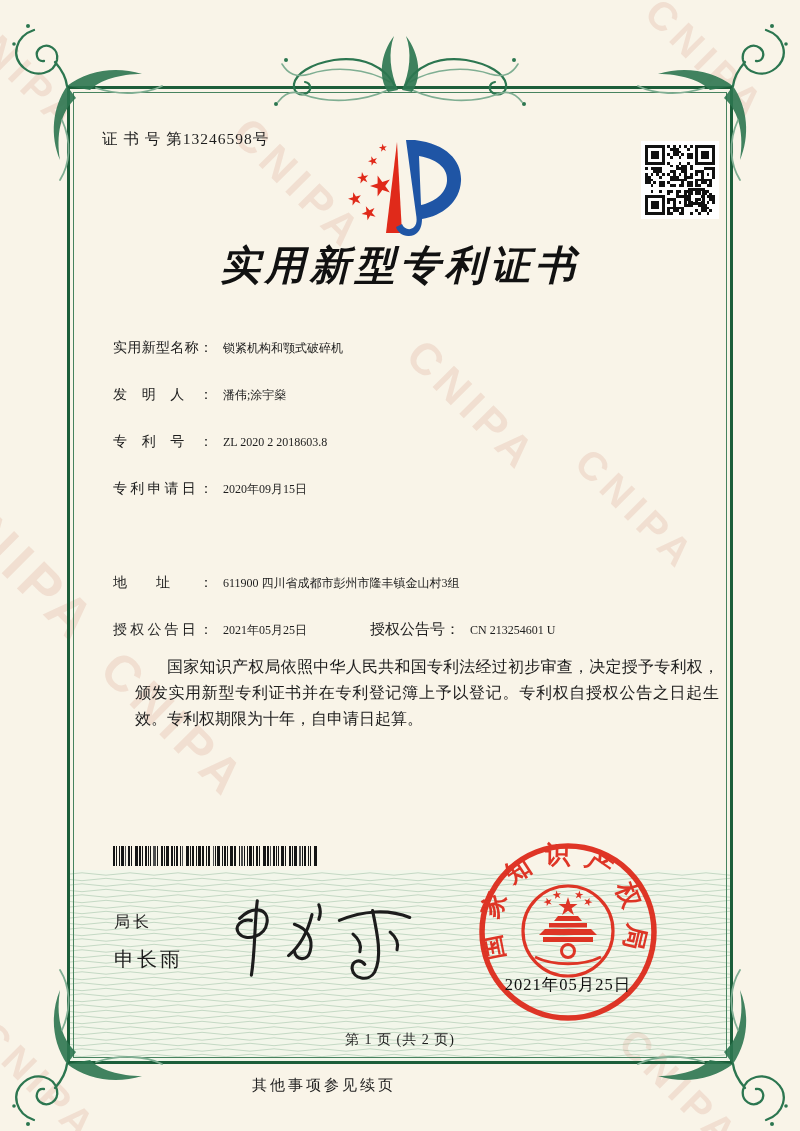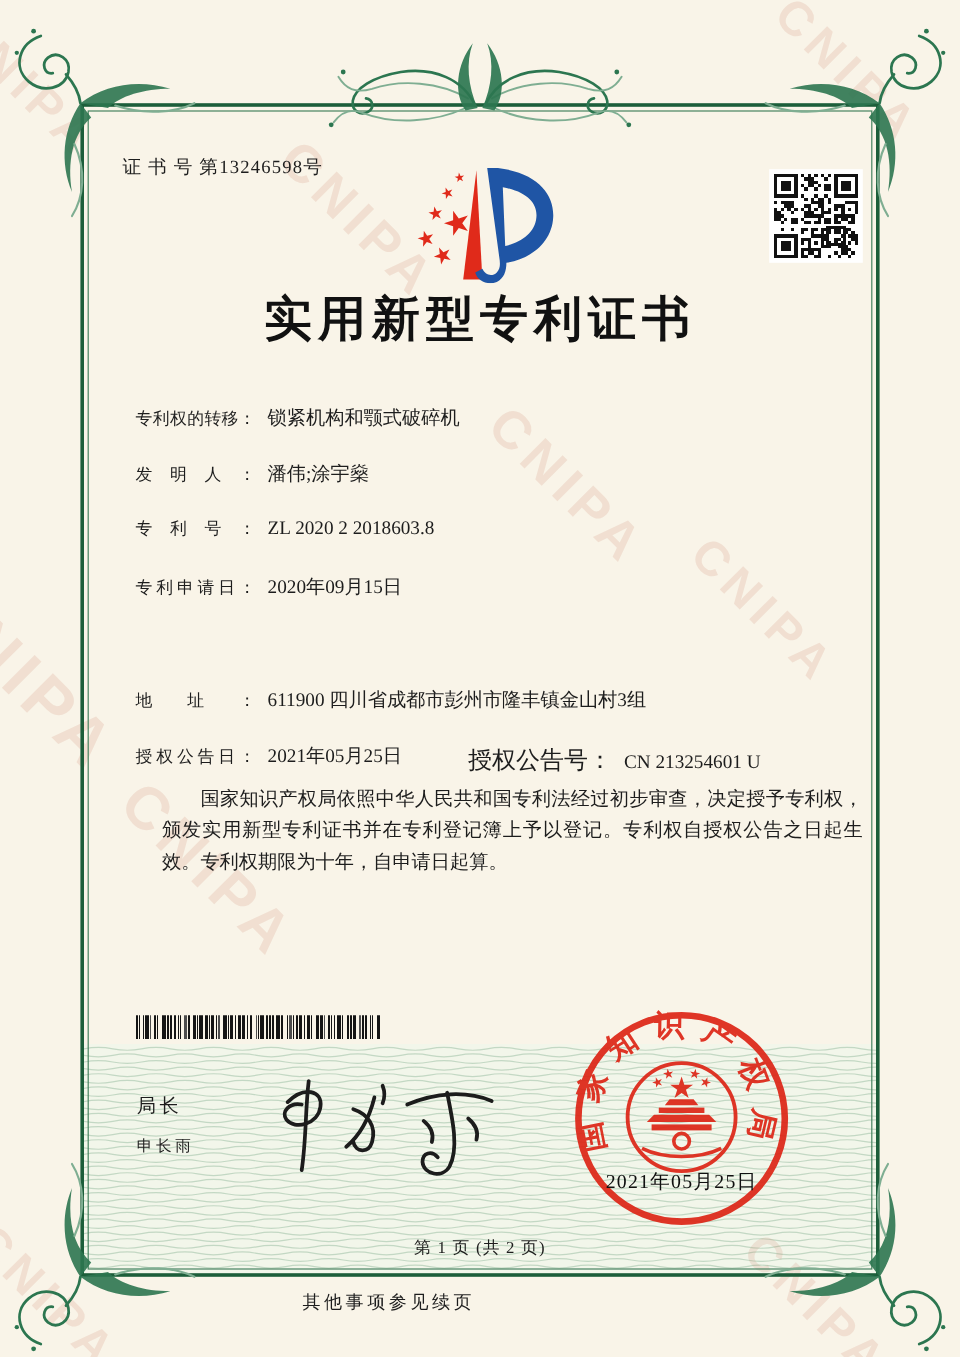--- a/index.html
+++ b/index.html
@@ -22,35 +22,35 @@
   .frame-inner{position:absolute;left:73px;top:92px;width:654px;height:966px;
     border:1px solid #47835f;box-sizing:border-box;z-index:3;pointer-events:none;}
   .overlay{position:absolute;left:0;top:0;z-index:3;pointer-events:none;}
   .waves{position:absolute;left:70px;top:870px;width:660px;height:191px;background:#f2f6ea;z-index:1;}
   
   .certno{left:102px;top:129px;font-size:15.5px;letter-spacing:1px;}
   .logo{left:336px;top:136px;}
   .qr{left:641px;top:141px;width:78px;height:78px;background:#ffffff;
     display:flex;align-items:center;justify-content:center;}
   .title{left:0;top:238px;width:800px;text-align:center;
-    font-size:40px;font-weight:bold;letter-spacing:5px;color:#111;}
+    font-size:40px;font-weight:bold;letter-spacing:5px;color:#111;font-style:italic;}
   
   .frow{left:113px;height:24px;font-size:16px;white-space:nowrap;}
   .flabel{display:inline-block;width:100px;font-size:14px;
     text-align:justify;text-align-last:justify;vertical-align:baseline;}
-  .fvalue{margin-left:10px;font-size:16px;}
+  .fvalue{margin-left:10px;font-size:12px;}
   .grant2{position:absolute;left:257px;top:0;white-space:nowrap;}
-  .grant2 .glabel{font-size:20px;margin-left:20px;}
+  .grant2 .glabel{font-size:15px;}
   
   .paras{left:112px;top:654px;width:584px;font-size:16px;line-height:26px;text-align:justify;margin-left:23px;}
   .paras p{margin:0;text-indent:2em;}
   
   .barcode{left:113px;top:846px;}
   .sig-title{left:114px;top:912px;font-size:16px;letter-spacing:3px;}
-  .sig-name{left:114px;top:946px;font-size:13px;letter-spacing:3px;}
+  .sig-name{left:114px;top:946px;font-size:20px;letter-spacing:3px;}
   .sig-script{left:226px;top:890px;}
   .seal{left:473px;top:837px;}
   .seal-date{left:470px;top:974px;width:196px;text-align:center;font-size:16.5px;
     letter-spacing:1px;color:#101010;z-index:5;}
   .page-info{left:0;top:1031px;width:800px;text-align:center;font-size:14px;letter-spacing:1px;}
   .cont-note{left:0;top:1076px;width:648px;text-align:center;font-size:15px;letter-spacing:3px;}
 </style>
 </head>
 <body>
 
@@ -363,21 +363,21 @@
         <rect x="16" y="24" width="1" height="1" fill="#111"></rect>
         <rect x="19" y="24" width="1" height="1" fill="#111"></rect>
         <rect x="22" y="24" width="1" height="1" fill="#111"></rect>
         <rect x="16" y="16" width="5" height="5" fill="none" stroke="#111" stroke-width="1"></rect>
       </svg>
     </div>
 
   <div class="abs z4 title">实用新型专利证书</div>
 
   <div class="abs z4 frow" style="top:338px">
-    <span class="flabel">专利权的转移：</span><span class="fvalue">锁紧机构和颚式破碎机</span>
+    <span class="flabel">实用新型名称：</span><span class="fvalue">锁紧机构和颚式破碎机</span>
   </div>
   <div class="abs z4 frow" style="top:385px">
     <span class="flabel">发明人：</span><span class="fvalue">潘伟;涂宇燊</span>
   </div>
   <div class="abs z4 frow" style="top:432px">
     <span class="flabel">专利号：</span><span class="fvalue">ZL 2020 2 2018603.8</span>
   </div>
   <div class="abs z4 frow" style="top:479px">
     <span class="flabel">专利申请日：</span><span class="fvalue">2020年09月15日</span>
   </div>

